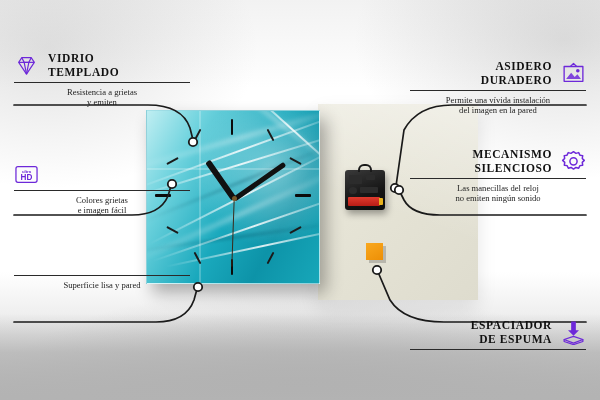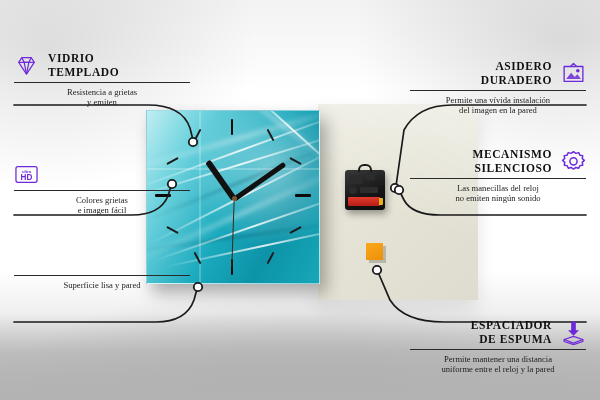--- a/index.html
+++ b/index.html
@@ -277,17 +277,13 @@
         <path d="M16 21 L28 25 L16 29.5 L4 25 Z"></path>
         <path d="M4 25 V27.5 L16 31.5 L28 27.5 V25"></path>
       </svg>
     </span>
     <div class="feat-title">
       <div>ESPACIADOR</div>
       <div>DE ESPUMA</div>
     </div>
   </div>
   <div class="feat-rule"></div>
-  <div class="feat-desc">
-    <div>Permite mantener una distancia</div>
-    <div>uniforme entre el reloj y la pared</div>
-  </div>
 </div>
 
 </body></html>

